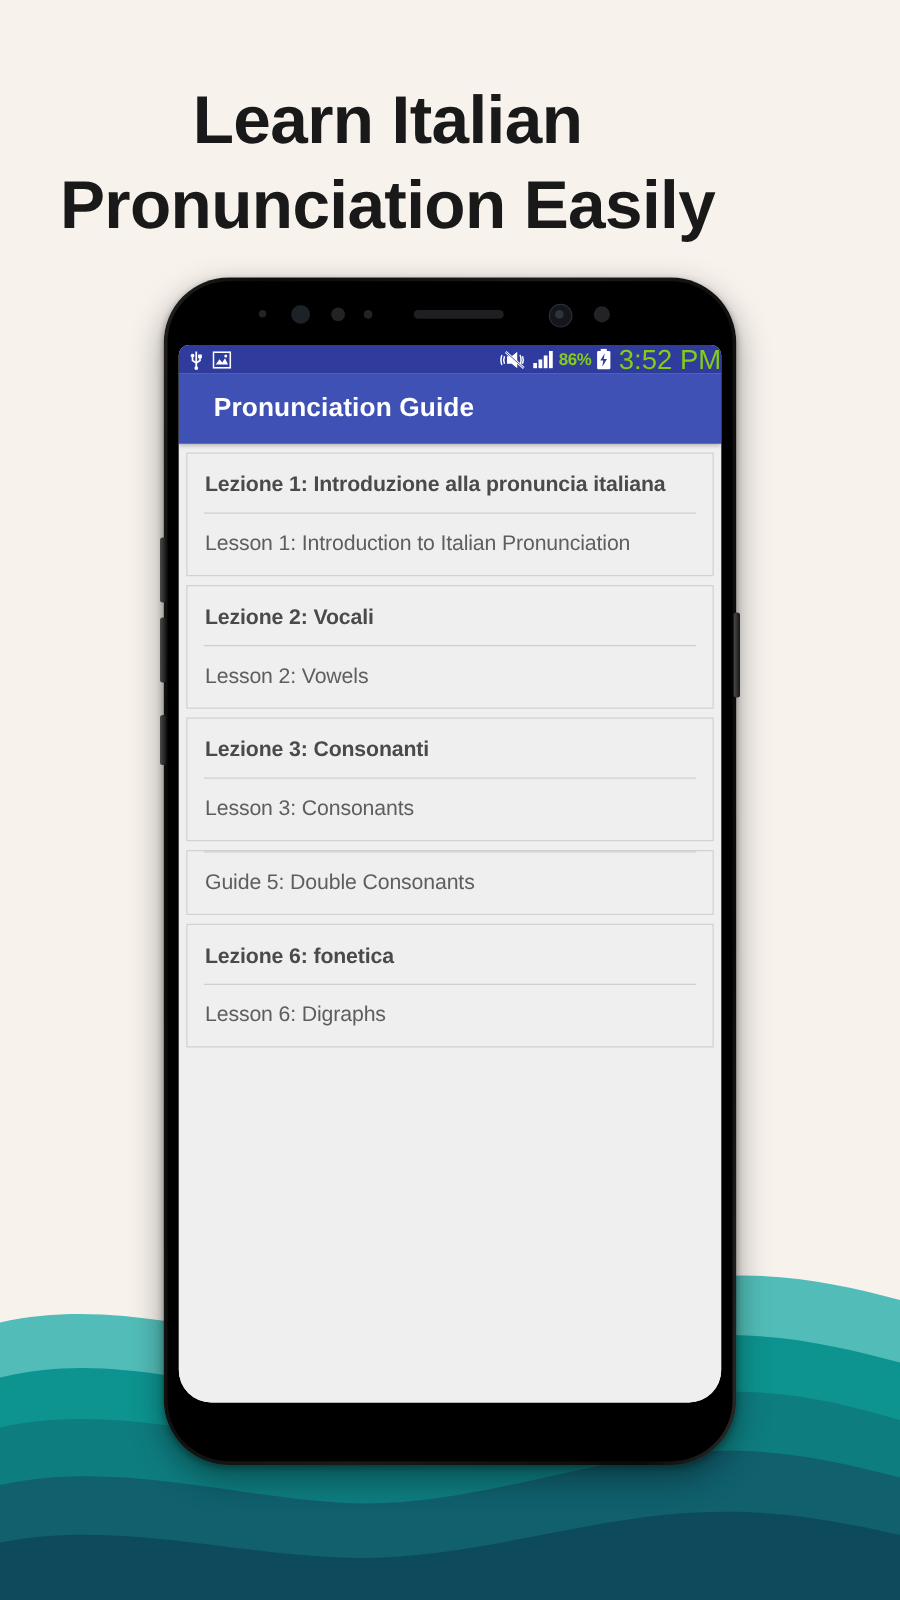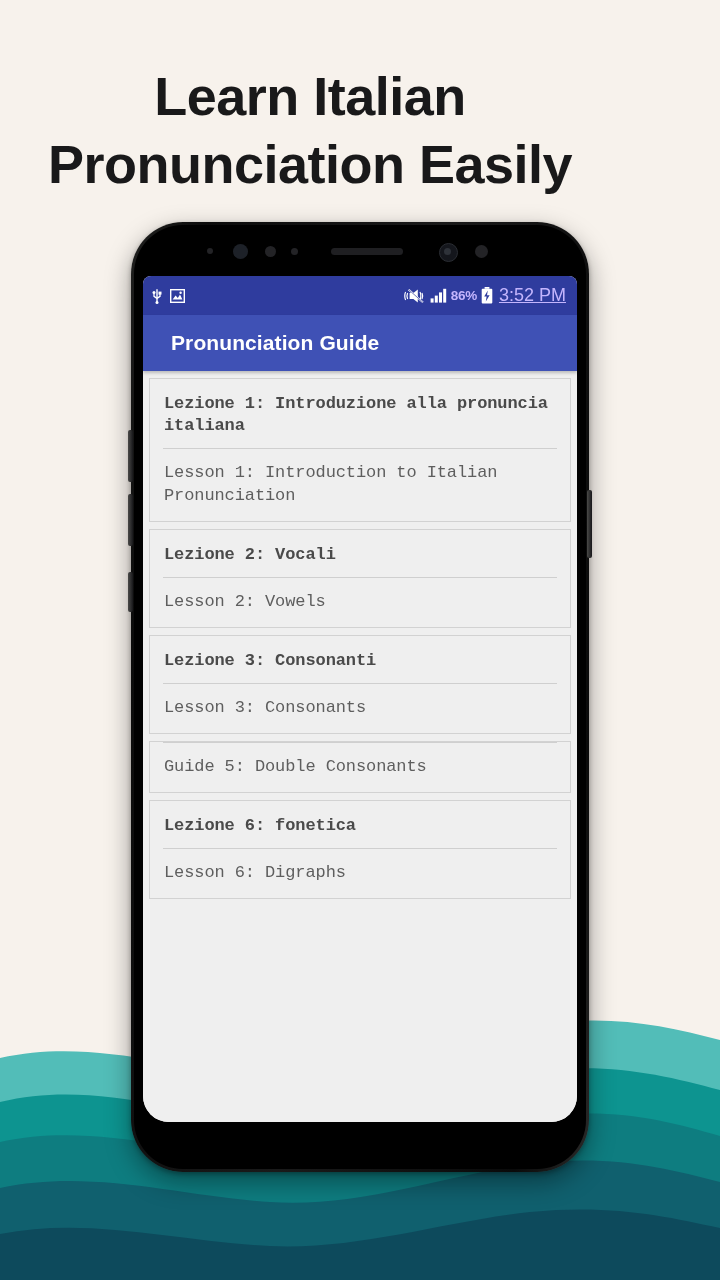--- a/index.html
+++ b/index.html
@@ -119,38 +119,37 @@
     width: 434px;
     height: 846px;
     overflow: hidden;
     border-radius: 8px 8px 26px 26px;
     background: #EDEDED;
     z-index: 3;
   }
 
   
   #statusbar {
-    height: 39px;
+    height: 23px;
     background: #2F3C9E;
     display: flex;
     align-items: center;
-    padding: 0 11px 0 8px;
-    color: #c4b5fd;
+    padding: 0 0 0 8px;
+    color: #84cc16;
     font-size: 15px;
   }
   .sb-left { display: flex; align-items: center; gap: 7px; }
   .sb-spacer { flex: 1; }
   .sb-right { display: flex; align-items: center; gap: 4px; }
   .sb-batt-pct { font-size: 13.5px; font-weight: bold; letter-spacing: -0.3px; }
   .sb-clock {
-    font-size: 18px;
+    font-size: 22px;
     letter-spacing: 0px;
     margin-left: 2px;
     white-space: nowrap;
-    text-decoration: underline;
   }
 
   
   #appbar {
     height: 56px;
     background: #3F51B5;
     display: flex;
     align-items: center;
     padding-left: 28px;
     box-shadow: 0 2px 3px rgba(0,0,0,0.22);
@@ -168,21 +167,20 @@
   #lesson-list {
     background: #EFEFEF;
     height: 763px;
     padding-top: 7px;
   }
   .lesson-card {
     background: #EFEFEF;
     border: 1px solid #D2D2D2;
     margin: 0 6px 7px 6px;
     padding: 0 0 0 0;
-    font-family: Liberation Mono, monospace;
   }
   .lesson-it {
     font-size: 17px;
     font-weight: bold;
     color: #4A4A4A;
     line-height: 22px;
     padding: 14px 14px 11px 14px;
     letter-spacing: -0.1px;
   }
   .lesson-sep {

